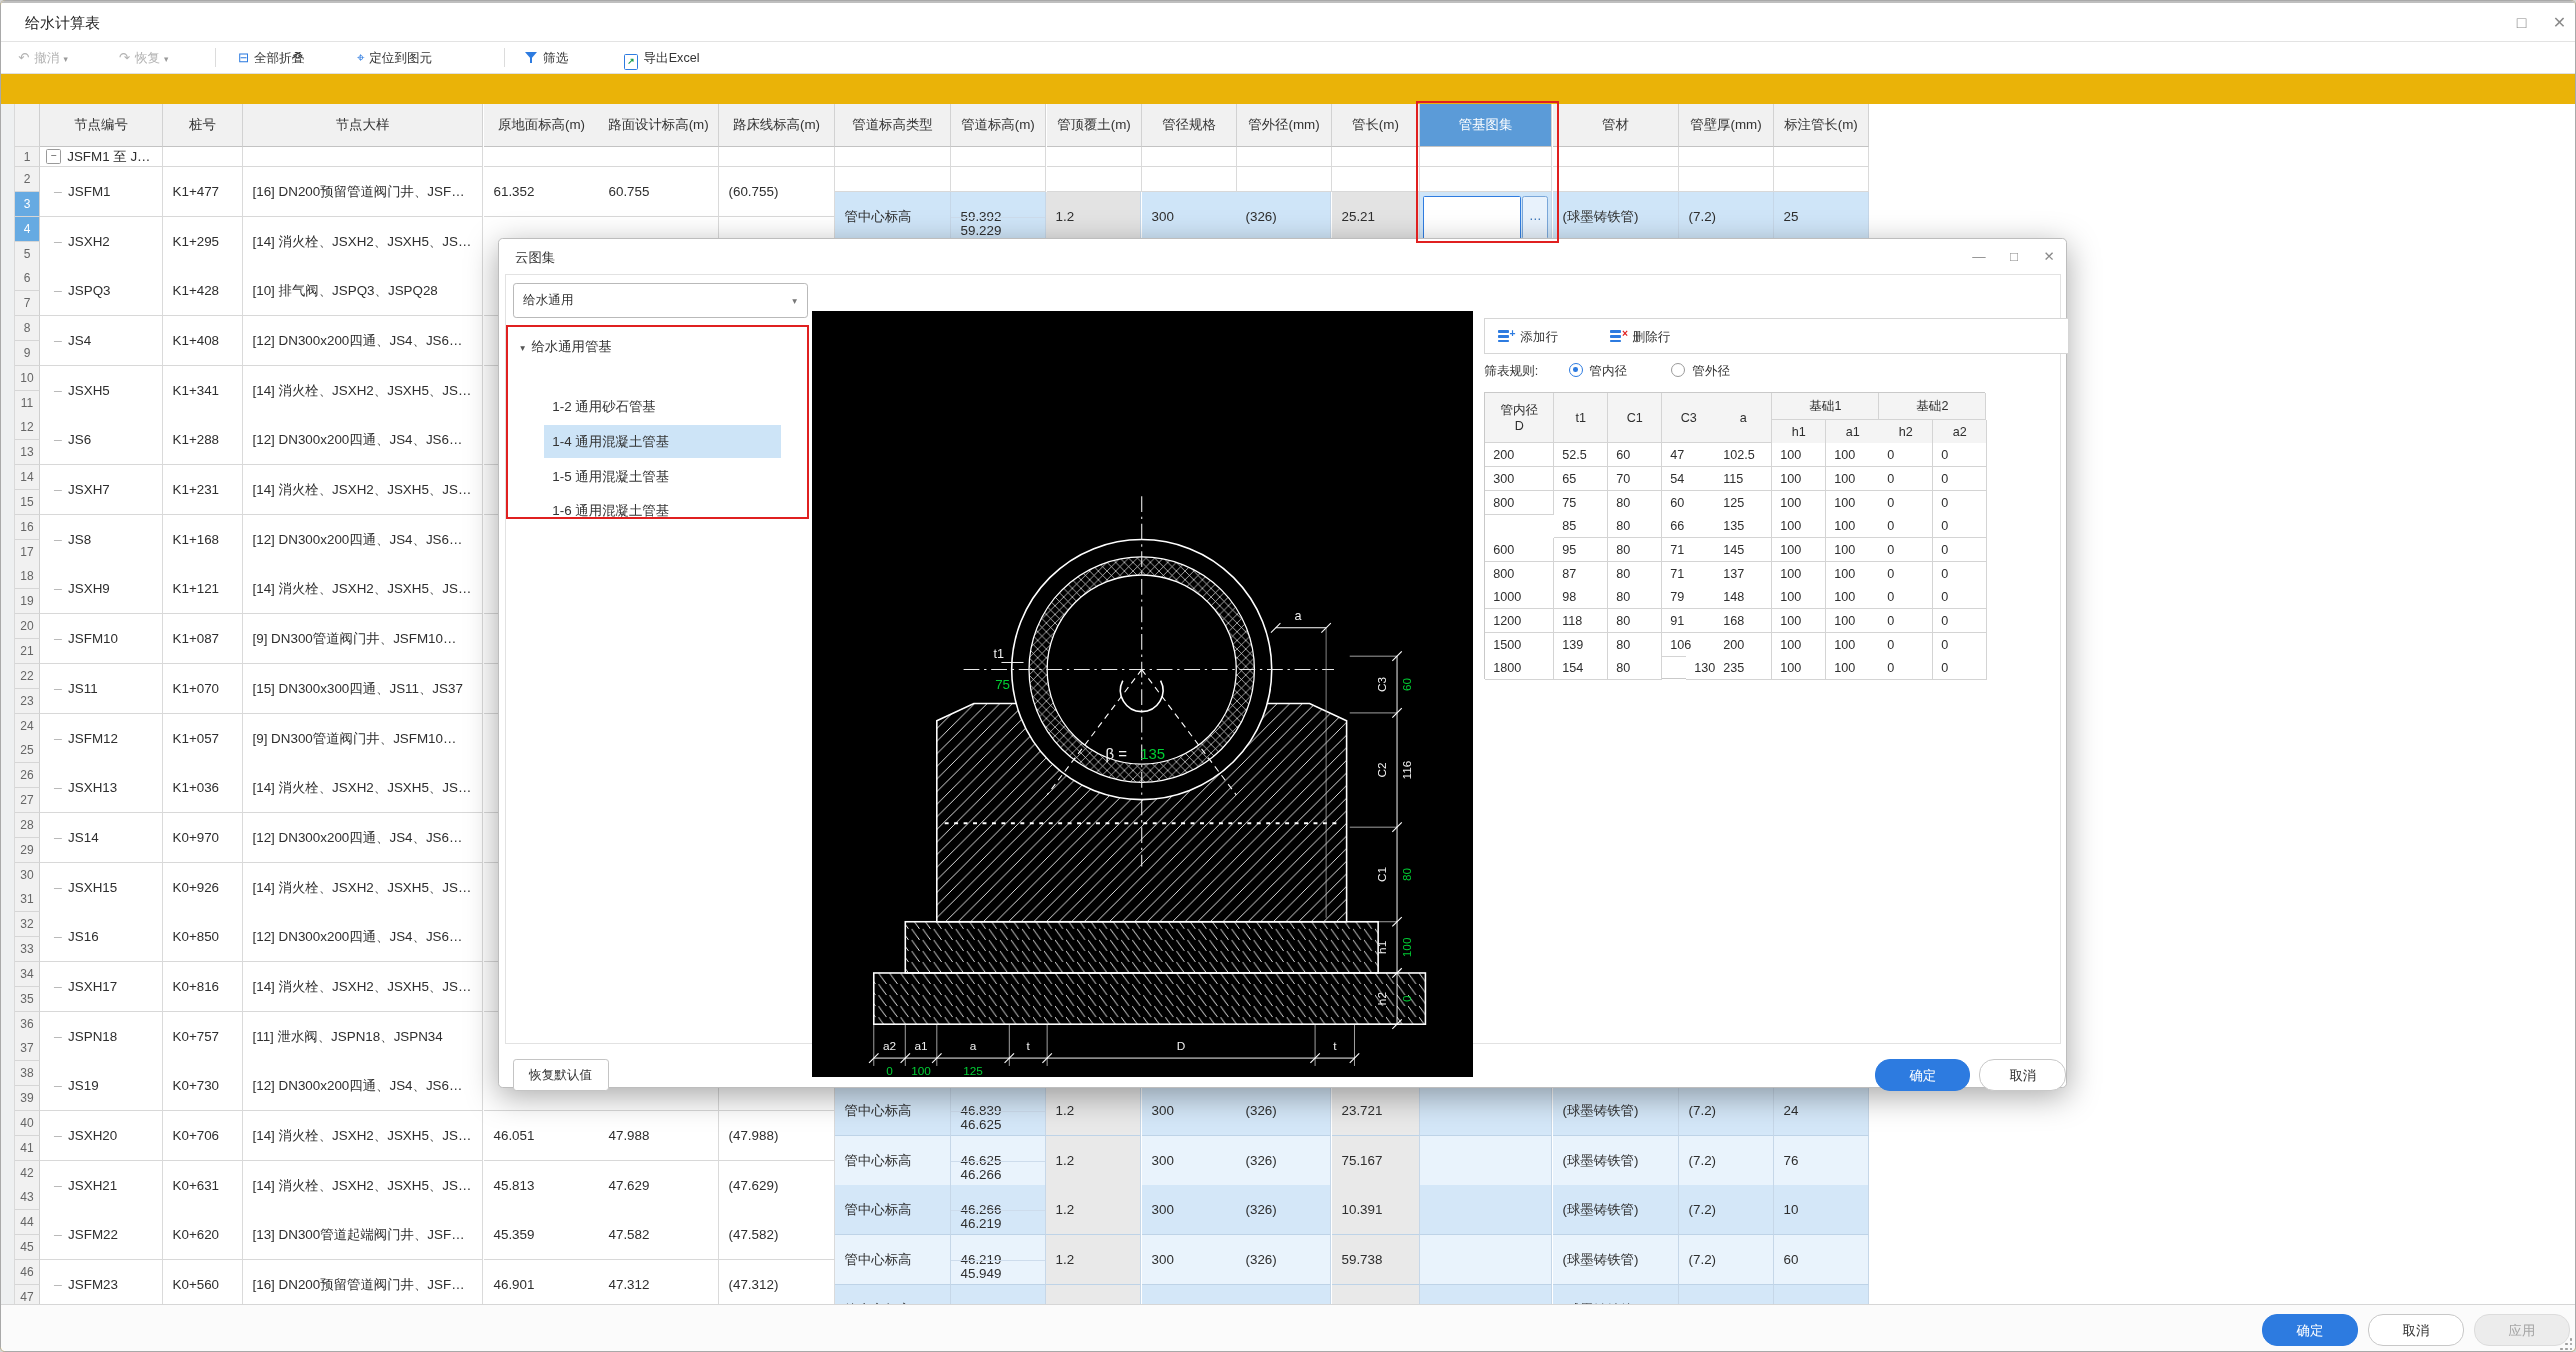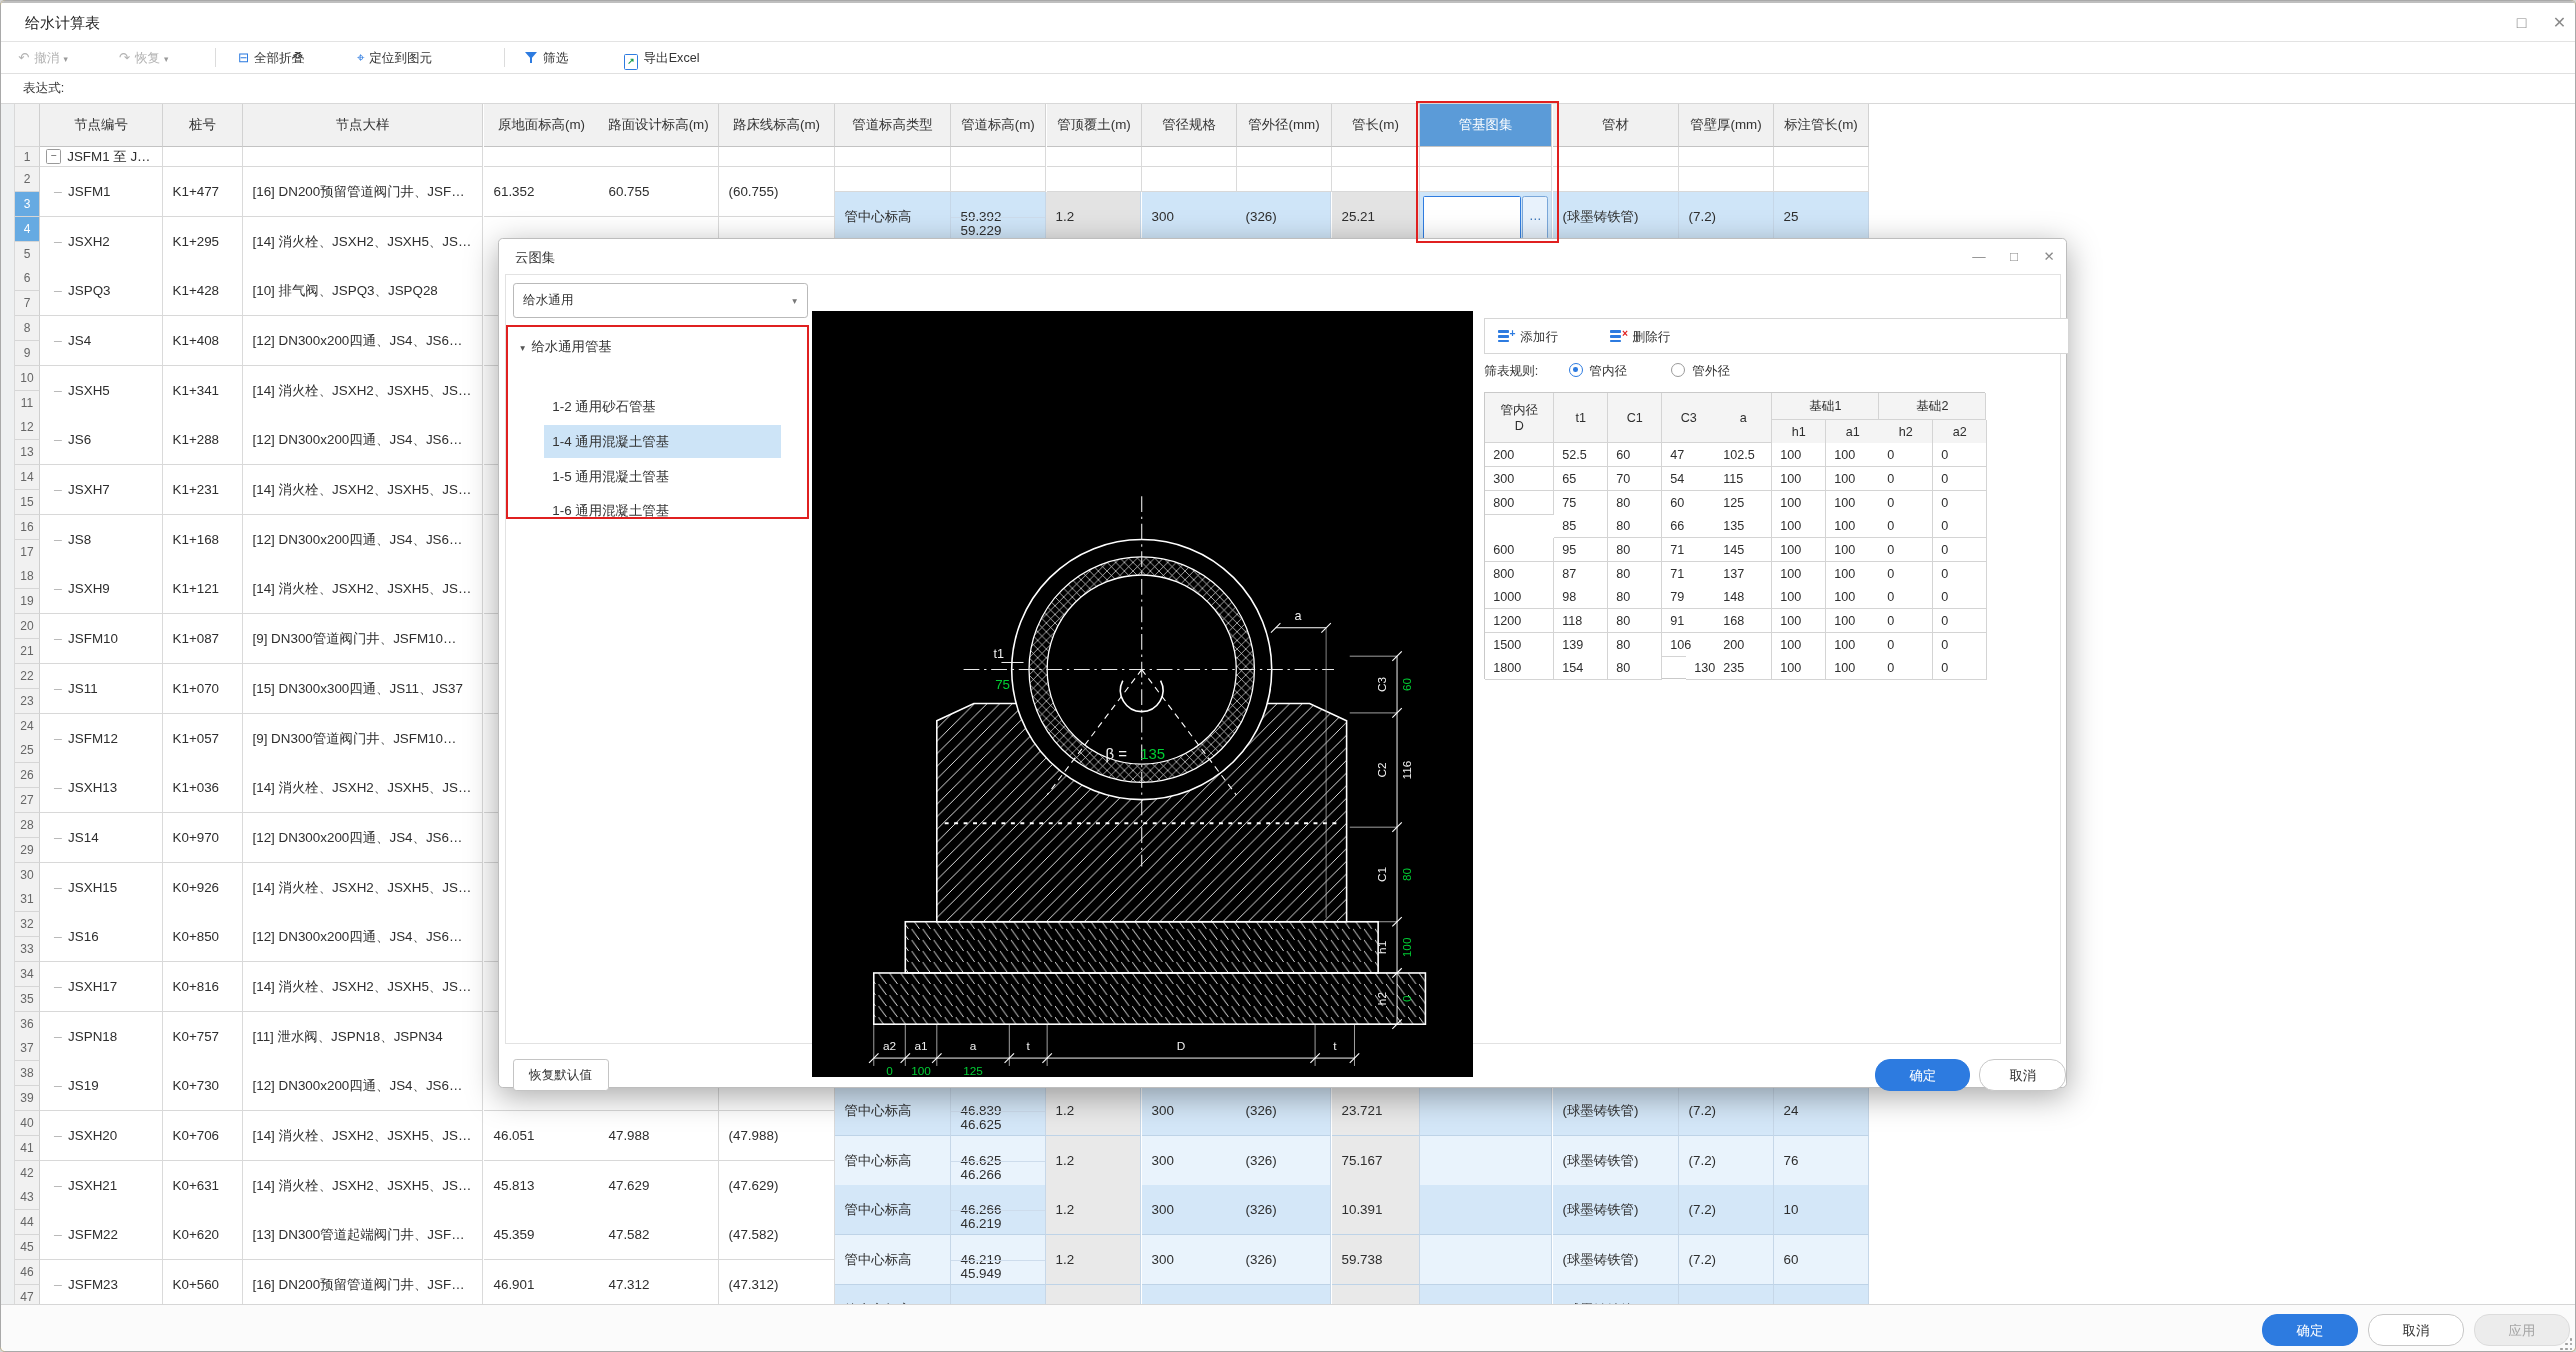--- a/index.html
+++ b/index.html
@@ -101,23 +101,20 @@
     <span class="abs tbitem disabled" style="left:17.3px;"><span class="ic">↶</span><span>撤消</span><span class="caret">▾</span></span>
     <span class="abs tbitem disabled" style="left:118px;"><span class="ic">↷</span><span>恢复</span><span class="caret">▾</span></span>
     <span class="abs tbsep" style="left:214px;"></span>
     <span class="abs tbitem" style="left:237px;"><span class="ic">⊟</span><span>全部折叠</span></span>
     <span class="abs tbitem" style="left:356px;"><span class="ic">⌖</span><span>定位到图元</span></span>
     <span class="abs tbsep" style="left:503px;"></span>
     <span class="abs tbitem" style="left:524px;"><span class="funnel"><span class="cone"></span><span class="stem"></span></span><span>筛选</span></span>
     <span class="abs tbitem" style="left:623px;"><span class="xlsdoc">↗</span><span>导出Excel</span></span>
   </div>
 
-  <div class="abs exprrow">
-    <span class="abs exprlabel">表达式:</span>
-  </div>
 
   <div class="abs" id="table-area">
       <div class="leftstrip" style="left: 0px; top: 0px; position: absolute; box-sizing: border-box;"></div>
       <div class="gcell" style="left: 14px; top: 0px; width: 25px; height: 43px; background: rgb(241, 241, 241); position: absolute; box-sizing: border-box;"></div>
       <div class="hcell" style="left: 39px; width: 123px; position: absolute; box-sizing: border-box;">节点编号</div>
       <div class="hcell" style="left: 162px; width: 80px; position: absolute; box-sizing: border-box;">桩号</div>
       <div class="hcell" style="left: 242px; width: 240px; position: absolute; box-sizing: border-box;">节点大样</div>
       <div class="hcell" style="left: 483px; width: 116px; position: absolute; box-sizing: border-box;">原地面标高(m)</div>
       <div class="hcell" style="left: 598px; width: 120px; position: absolute; box-sizing: border-box;">路面设计标高(m)</div>
       <div class="hcell" style="left: 718px; width: 116px; position: absolute; box-sizing: border-box;">路床线标高(m)</div>

